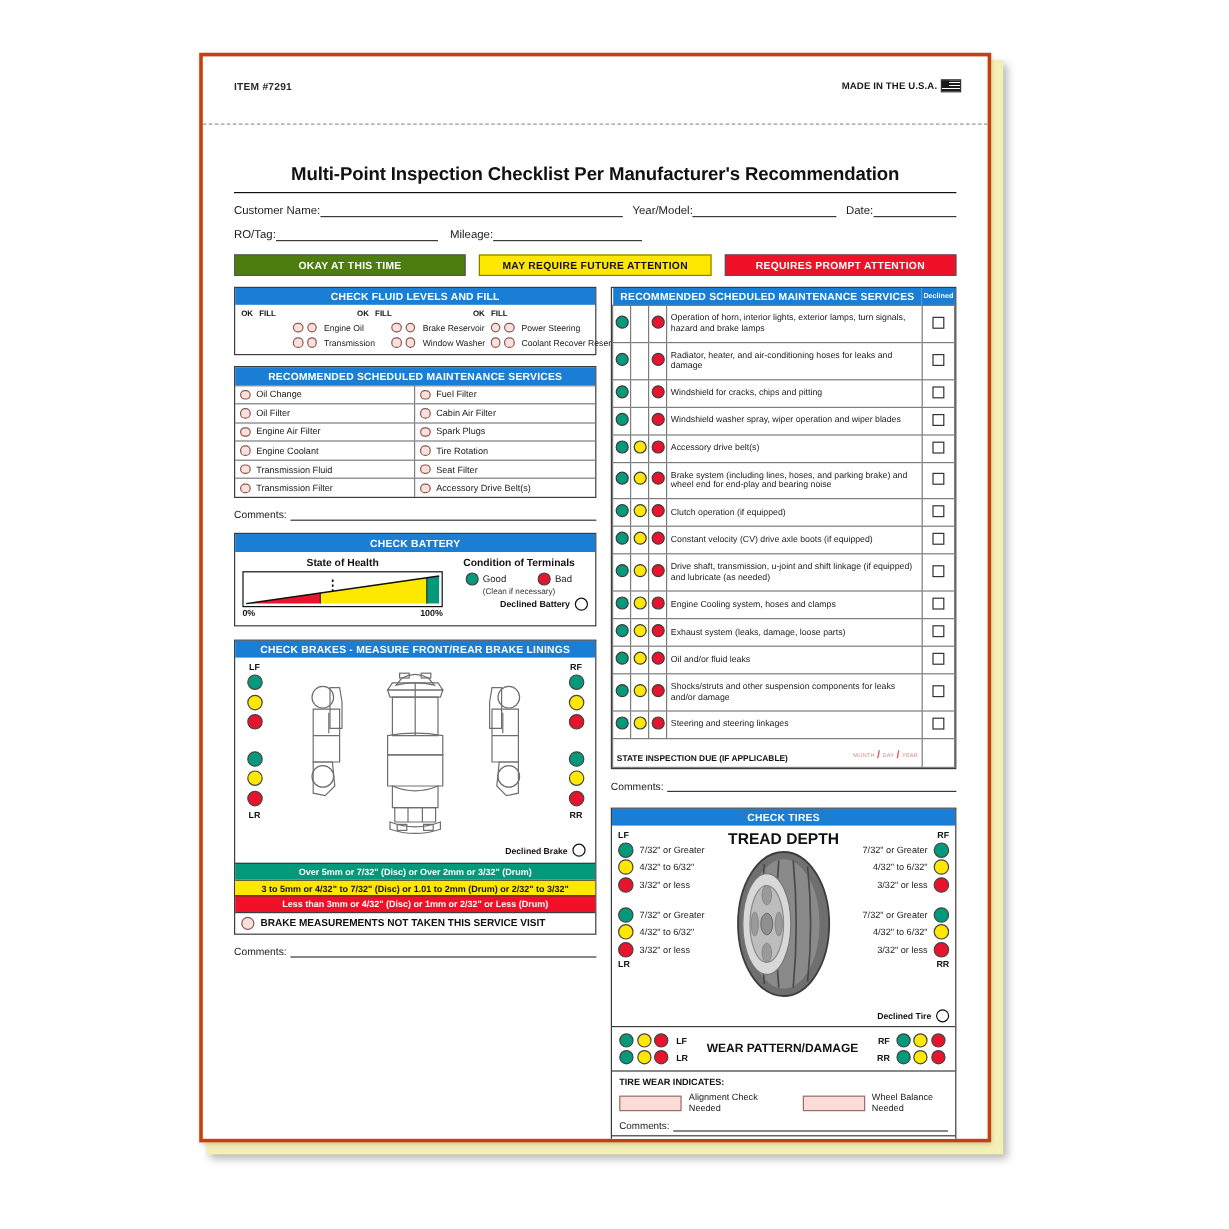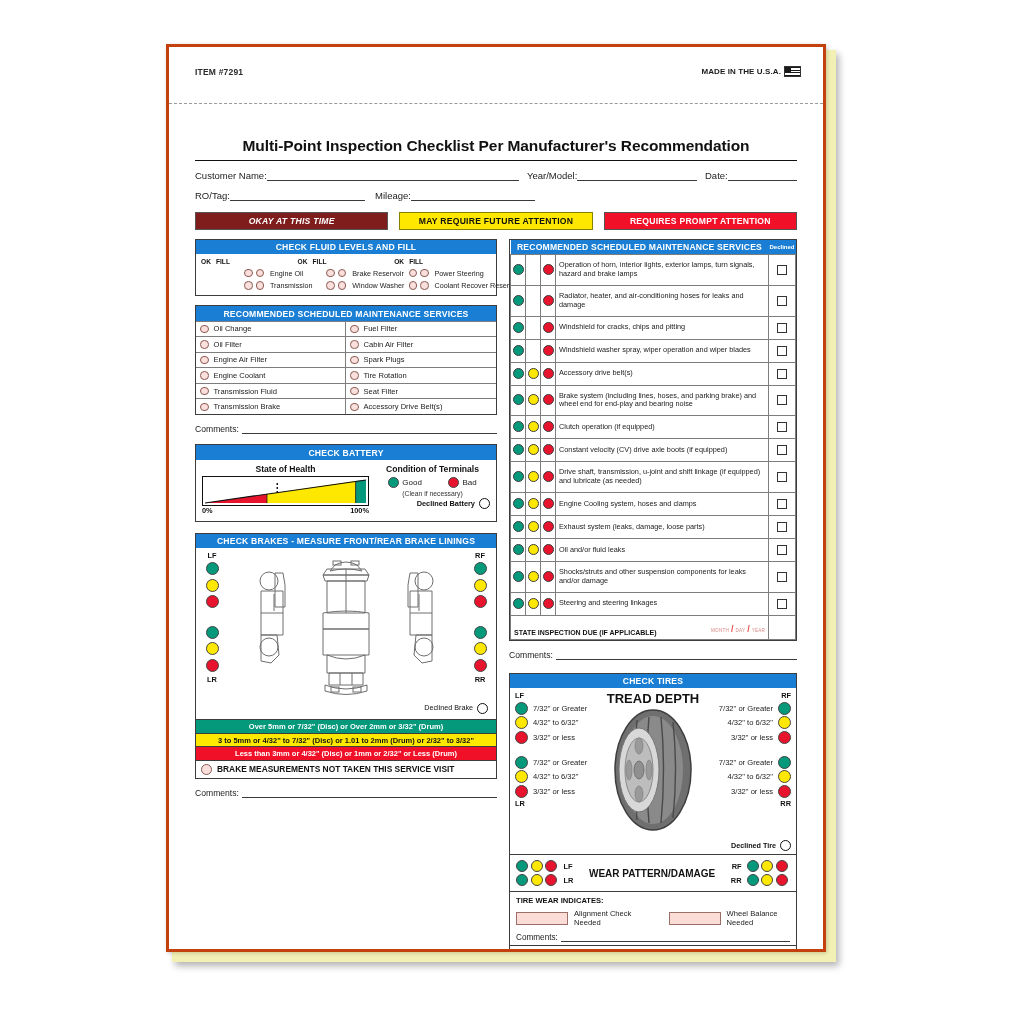--- a/index.html
+++ b/index.html
@@ -69,21 +69,21 @@
   .fld .lbl { white-space:nowrap; }
   .fld .line { border-bottom:1px solid #3a3a3a; height:11px; }
 
   
   .legend { display:flex; gap:11px; margin-top:11px; }
   .legend .bar {
     flex:1; text-align:center; font-size:8.6px; font-weight:bold;
     color:#fff; padding:3px 0 2.5px; letter-spacing:.25px;
     border:1px solid #555;
   }
-  .bar.green { background:#7f1d1d;font-style:italic; }
+  .bar.green { background:#4d7c0f; }
   .bar.yellow { background:#ffe800; color:#111; border-color:#8a8000; }
   .bar.red { background:#f01028; }
 
   
   .cols { display:flex; gap:12px; margin-top:9px; }
   .colL { width:302px; }
   .colR { width:302px; }
 
   .panel { border:1px solid #3c3c3c; background:#fff; }
   .panel-hd {
@@ -160,21 +160,21 @@
   .sid-sl { color:#e8504e; font-size:9px; font-weight:bold; padding-bottom:2px; }
 
   
   .brake-body { position:relative; padding:3px 4px 3px; }
   .brake-inner { display:flex; justify-content:space-between; }
   .brake-col { width:24px; }
   .brake-col .cap { font-size:7.4px; font-weight:bold; color:#111; text-align:center; }
   .brake-col .stack { margin:2px 0; }
   .brake-col .stack .dot { margin:0 auto 3.5px; width:13px; height:13px; }
   .brake-art { flex:1; display:flex; align-items:center; justify-content:center; }
-  .declined-brake { display:flex; align-items:flex-start; justify-content:flex-end; font-size:7.2px; font-weight:normal; color:#111; padding:0 4px 2px 0; }
+  .declined-brake { display:flex; align-items:flex-end; justify-content:flex-end; font-size:7.2px; font-weight:bold; color:#111; padding:0 4px 2px 0; }
 
   .bbar { font-size:7.5px; font-weight:bold; text-align:center; padding:2px 0 1.6px; border-top:1px solid #3c3c3c; }
   .bbar.g { background:#05997c; color:#fff; }
   .bbar.y { background:#ffe800; color:#111; }
   .bbar.r { background:#f01028; color:#fff; }
   .bnot { display:flex; align-items:center; padding:3px 5px; border-top:1px solid #3c3c3c; font-size:8.4px; font-weight:bold; color:#111; }
   .bnot .c2 { width:11px; height:11px; border-radius:50%; background:#fbdfdc; border:1.2px solid #8a5a52; margin-right:5px; flex:none; }
 
   
   .tire-body { display:flex; padding:3px 5px 2px; }
@@ -365,21 +365,21 @@
                 <div class="mcell">
                   <span class="c2"></span>
                   <span>Transmission Fluid</span>
                 </div>
                 <div class="mcell">
                   <span class="c2"></span>
                   <span>Seat Filter</span>
                 </div>
                 <div class="mcell">
                   <span class="c2"></span>
-                  <span>Transmission Brake</span>
+                  <span>Transmission Filter</span>
                 </div>
                 <div class="mcell">
                   <span class="c2"></span>
                   <span>Accessory Drive Belt(s)</span>
                 </div>
               </div>
           </div>
 
           <div class="comment-line">
             <span>Comments:</span>

